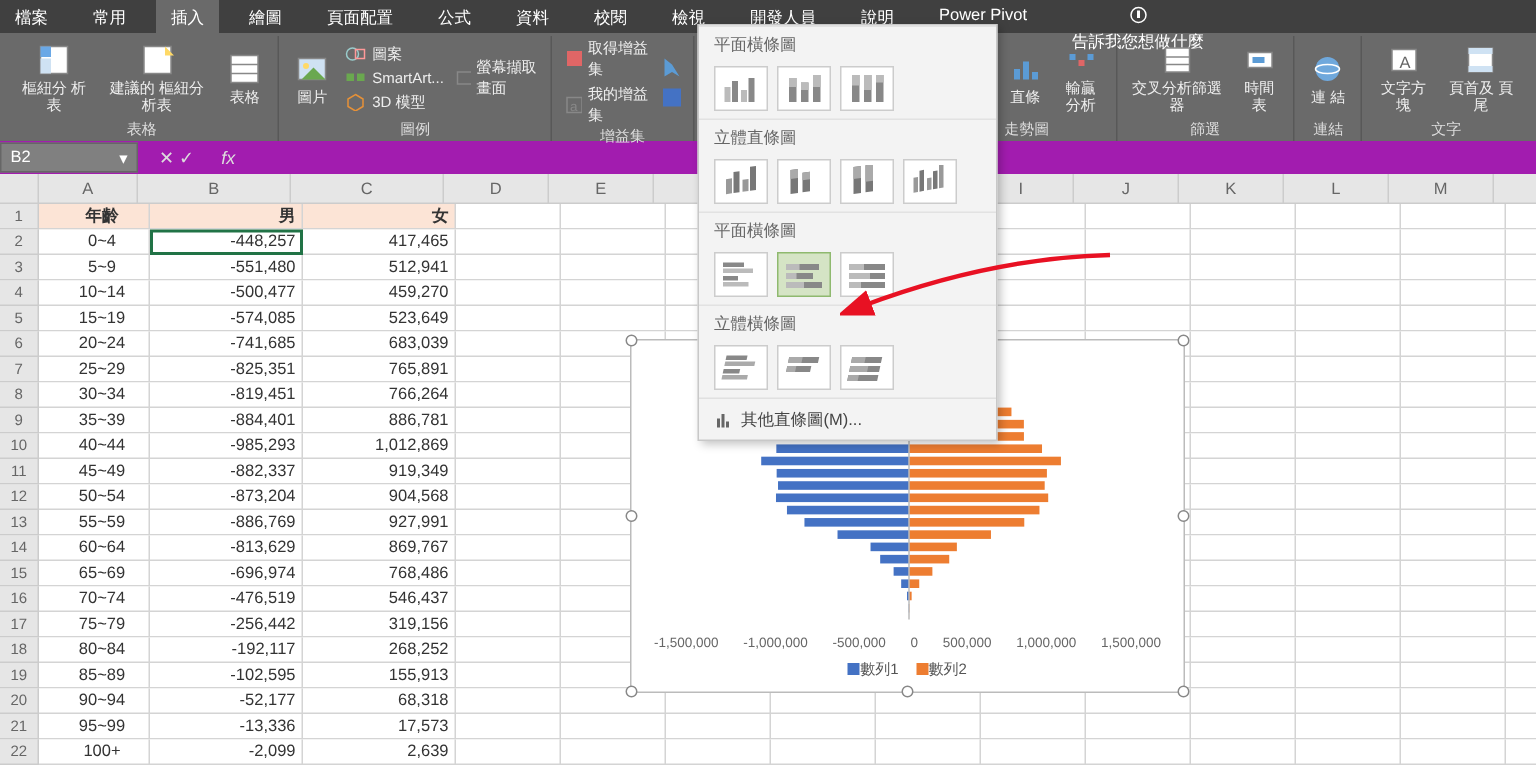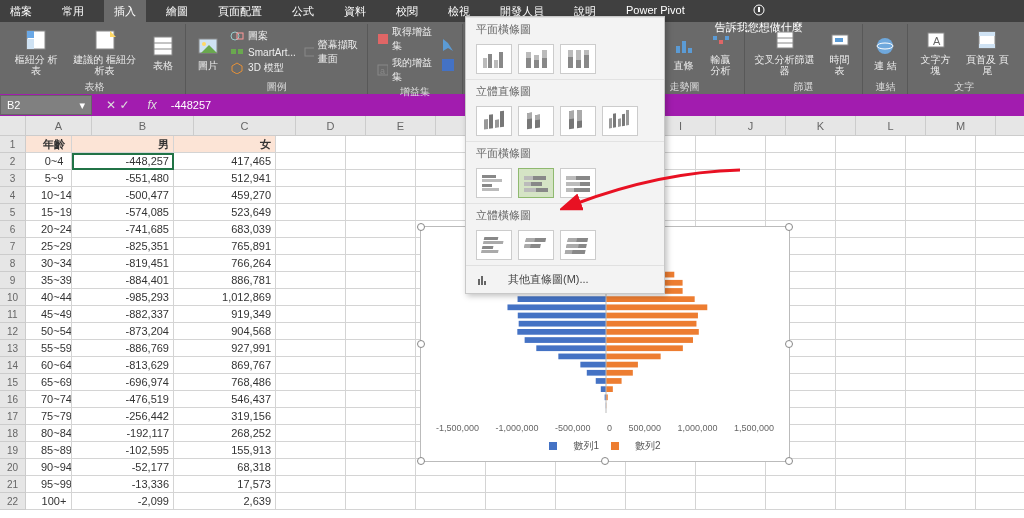--- a/index.html
+++ b/index.html
@@ -32,45 +32,45 @@
 .sheet{position:relative;display:flex;height:404px;}
 .corner{width:26px;height:20px;background:#e6e6e6;border-right:1px solid #ccc;border-bottom:1px solid #ccc;}
 .colheads{display:flex;position:absolute;left:26px;top:0;}
 .ch{height:20px;background:#e6e6e6;text-align:center;font-size:11px;color:#666;line-height:20px;border-right:1px solid #ccc;border-bottom:1px solid #ccc;}
 .rowheads{position:absolute;left:0;top:20px;display:flex;flex-direction:column;}
 .rh{width:26px;height:17px;background:#e6e6e6;text-align:center;font-size:10px;color:#666;line-height:17px;border-right:1px solid #ccc;border-bottom:1px solid #ccc;}
 .cells{position:absolute;left:26px;top:20px;}
 .row-c{display:flex;}
 .cell{height:17px;font-size:11px;line-height:17px;padding:0 4px;border-right:1px solid #d4d4d4;border-bottom:1px solid #d4d4d4;background:#fff;overflow:hidden;white-space:nowrap;}
 .hcell{background:#fce4d6;font-weight:bold;text-align:center;}
-.cA{width:46px;text-align:center;padding-left:15px;}
+.cA{width:74px;text-align:center;padding-left:15px;}
 .cB{width:102px;text-align:right;}
 .cC{width:102px;text-align:right;}
 .cD,.cE,.cF,.cG,.cH,.cI,.cJ,.cK,.cL,.cM,.cN{width:70px;}
 .selected{outline:2px solid #217346;outline-offset:-2px;}
 
 
 .drop{position:absolute;left:465px;top:16px;width:200px;background:#f3f3f3;border:1px solid #c8c8c8;box-shadow:2px 2px 6px rgba(0,0,0,.25);z-index:50;}
 .dsec{font-size:11px;color:#666;padding:4px 10px;border-top:1px solid #e2e2e2;}
 .drow{display:flex;gap:6px;padding:3px 10px 5px;}
 .dth{width:36px;height:30px;background:#fff;border:1px solid #ccc;display:flex;align-items:center;justify-content:center;cursor:pointer;}
 .dth.hov{background:#d5e4c5;border-color:#8fb96f;}
-.dfoot{display:flex;gap:18px;padding:6px 10px;border-top:1px solid #e0e0e0;color:#444;font-size:11px;cursor:pointer;}
+.dfoot{display:flex;gap:4px;padding:6px 10px;border-top:1px solid #e0e0e0;color:#444;font-size:11px;cursor:pointer;}
 
 
 .chart{position:absolute;left:420px;top:226px;width:370px;height:236px;background:#fff;border:1px solid #bbb;z-index:30;}
 .handle{position:absolute;width:8px;height:8px;border:1px solid #888;background:#fff;border-radius:4px;}
 .h-tl{left:-4px;top:-4px;} .h-tr{right:-4px;top:-4px;} .h-bl{left:-4px;bottom:-4px;} .h-br{right:-4px;bottom:-4px;}
 .h-tm{left:50%;top:-4px;transform:translateX(-50%);} .h-bm{left:50%;bottom:-4px;transform:translateX(-50%);}
 .h-ml{left:-4px;top:50%;transform:translateY(-50%);} .h-mr{right:-4px;top:50%;transform:translateY(-50%);}
 
 svg.bars{position:absolute;left:20px;top:8px;}
 .axis{position:absolute;left:15px;bottom:28px;right:15px;display:flex;justify-content:space-between;font-size:9px;color:#666;}
 .legend{position:absolute;left:0;right:0;bottom:8px;display:flex;justify-content:center;gap:12px;font-size:10px;color:#555;}
-.lg{display:flex;align-items:center;gap:16px;}
+.lg{display:flex;align-items:center;gap:0;}
 .sw{width:8px;height:8px;}
 
 
 .arrow{position:absolute;left:560px;top:162px;z-index:60;pointer-events:none;}
 </style>
 </head>
 <body>
 
 <div class="tabs">
     <div class="tab">檔案</div>
@@ -385,21 +385,20 @@
   </div>
 </div>
 
 <div class="fbar">
   <div class="namebox">
       <span>B2</span>
       <span style="margin-left:auto;">▾</span>
     </div>
   <span style="padding:0 8px 0 14px;color:#ddd;">✕ ✓</span>
   <span class="fx">fx</span>
-  <div class="fval">-448257</div>
 </div>
 
 <div class="sheet">
   <div class="corner"></div>
   <div class="colheads" id="colheads">
       <div class="ch" style="width: 66px;">A</div>
       <div class="ch" style="width: 102px;">B</div>
       <div class="ch" style="width: 102px;">C</div>
       <div class="ch" style="width: 70px;">D</div>
       <div class="ch" style="width: 70px;">E</div>

